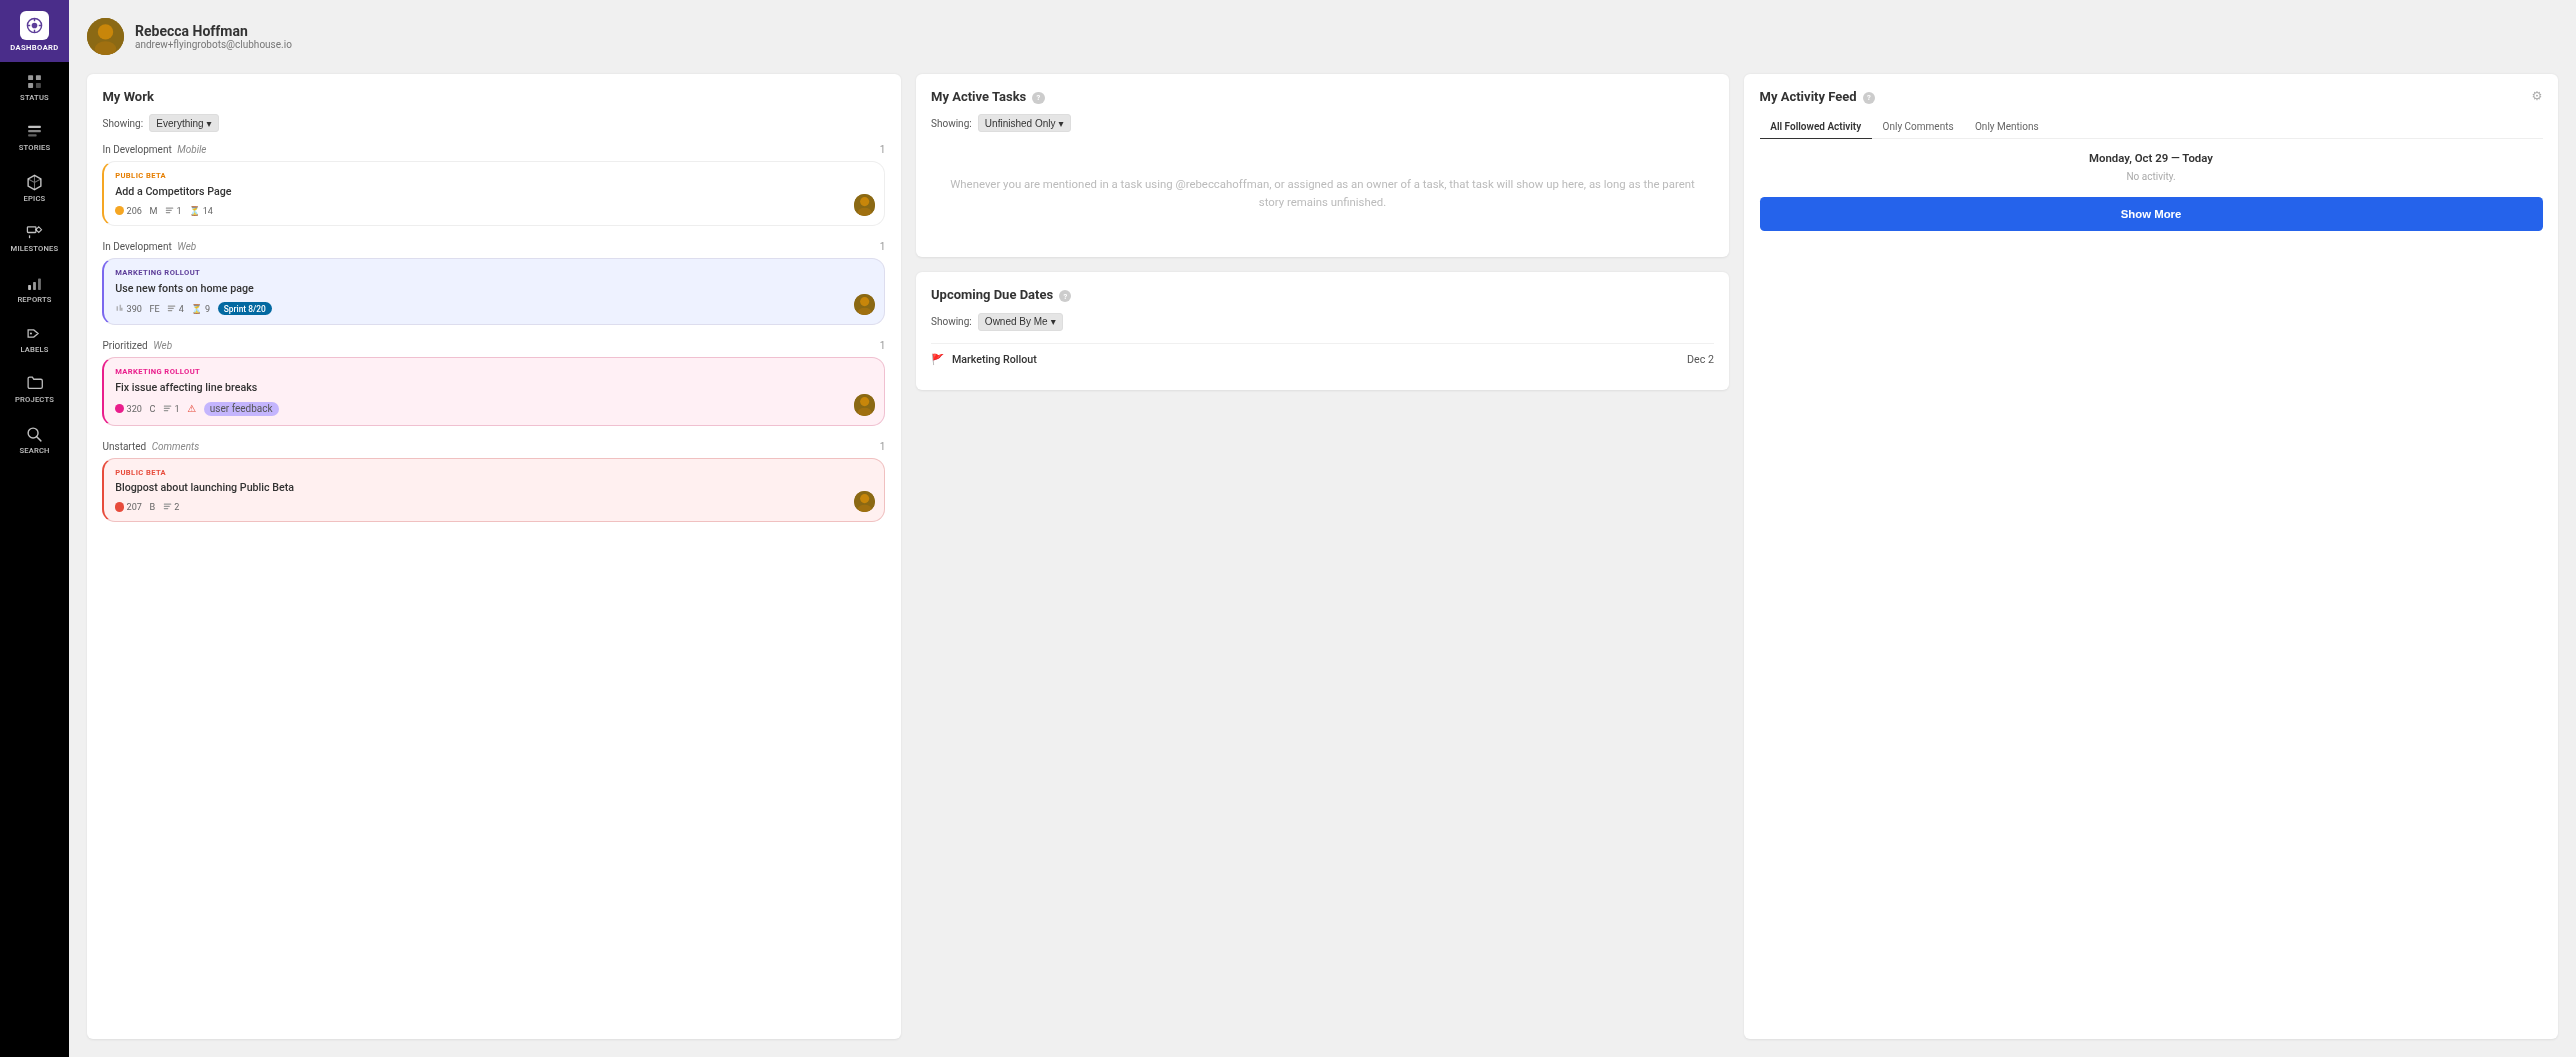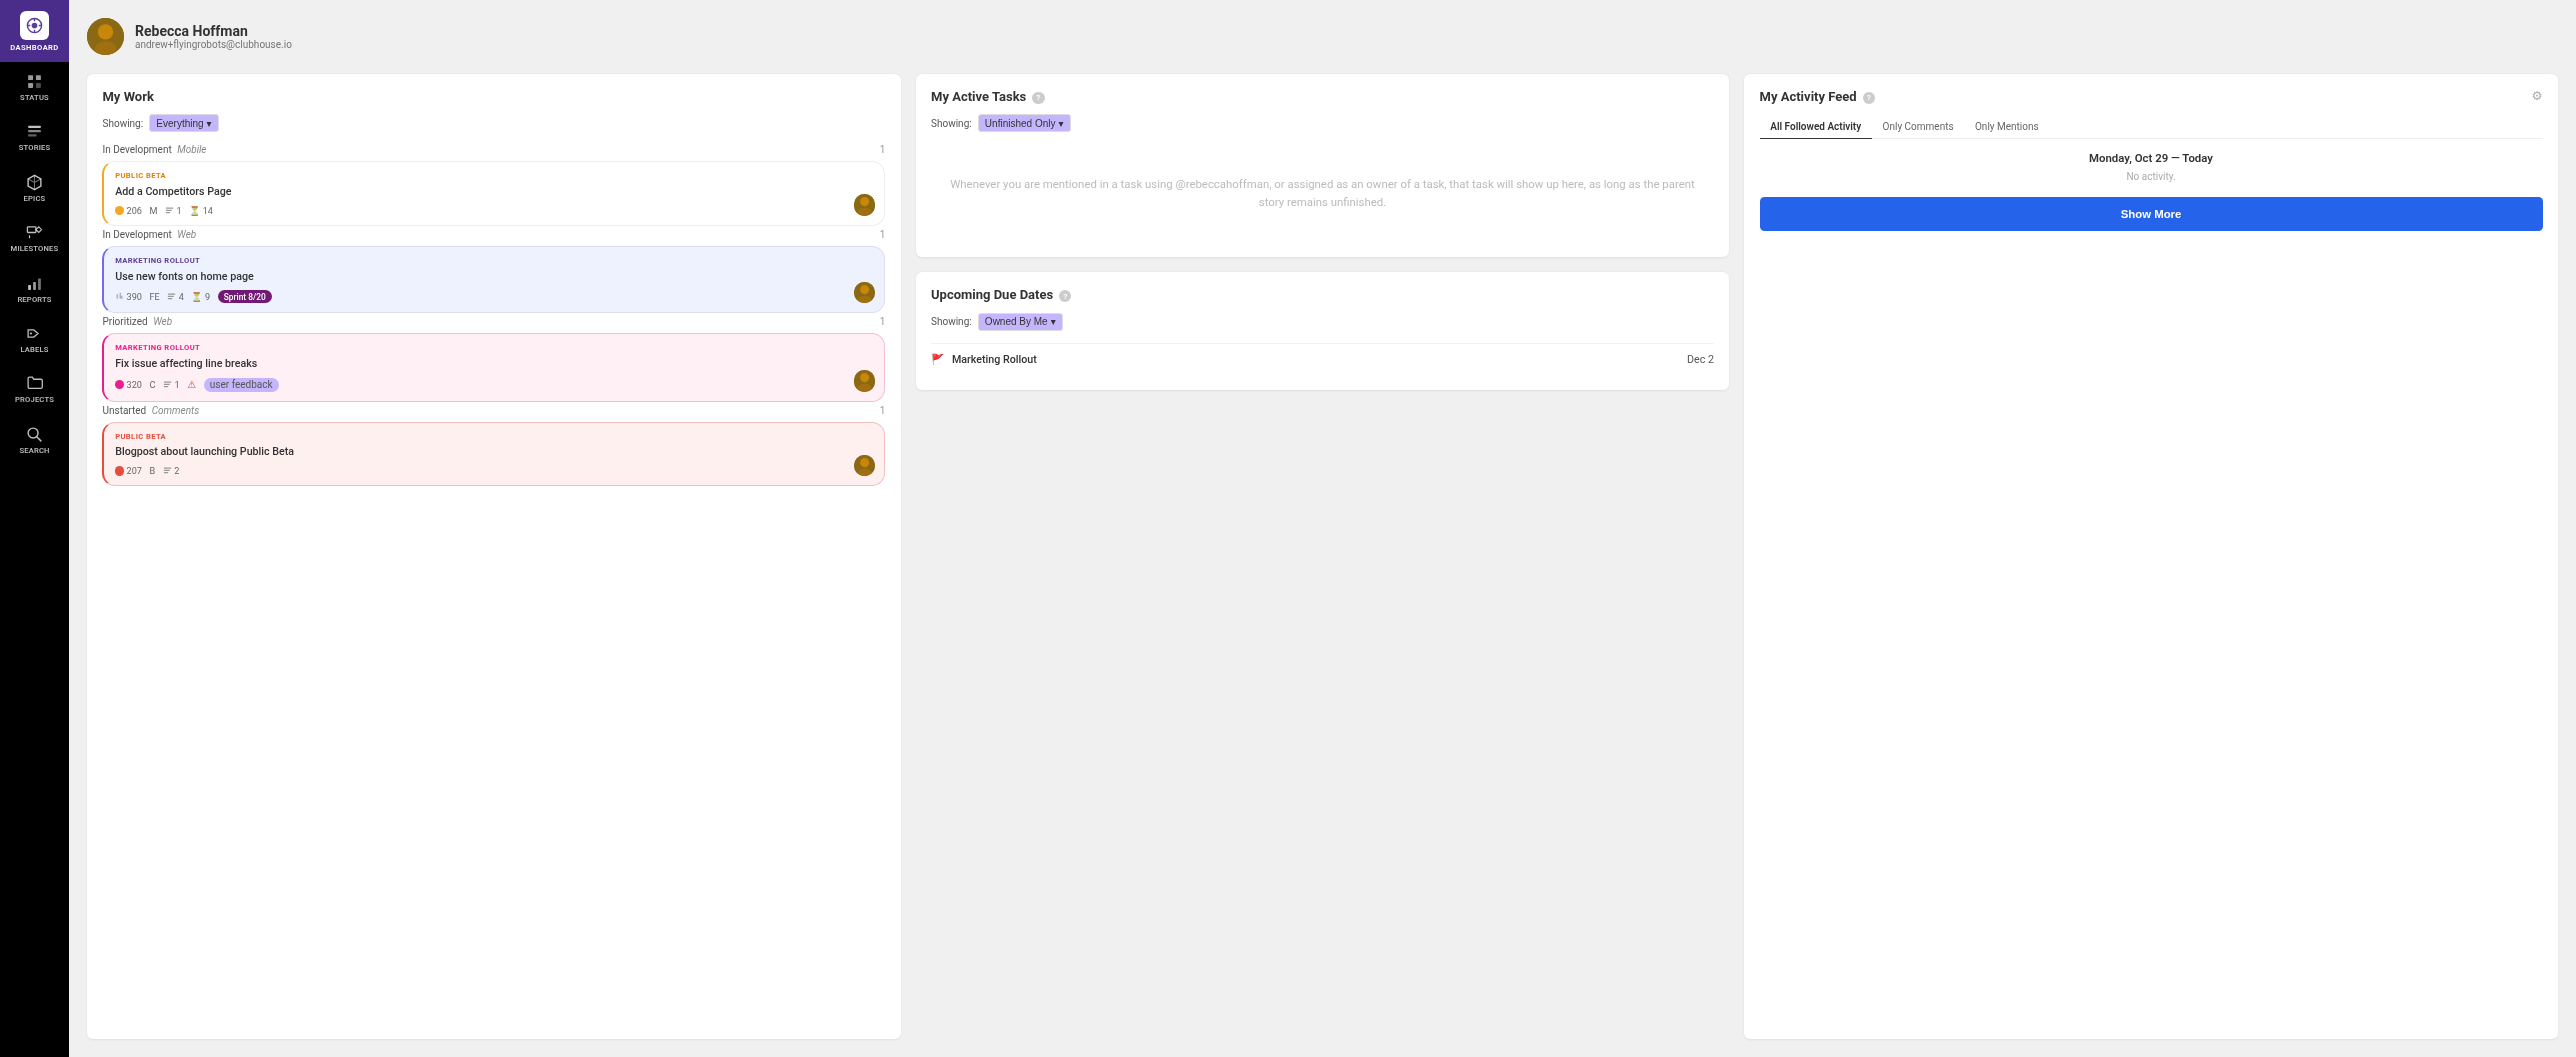--- a/index.html
+++ b/index.html
@@ -91,37 +91,37 @@
       font-size: 7.6px; color: white; font-weight: 700; cursor: pointer;
     }
 
     
     .showing-row {
       display: flex; align-items: center; gap: 6.1px; margin-bottom: 12.2px; font-size: 10px; color: #555;
     }
     .dropdown-btn {
       display: flex; align-items: center; gap: 3px;
       border: 0.8px solid #ddd; border-radius: 3px;
-      padding: 2.3px 6.1px; font-size: 10px; cursor: pointer; background: #c4b5fd; color: #333;
+      padding: 2.3px 6.1px; font-size: 10px; cursor: pointer; background: #e5e5e5; color: #333;
     }
 
     
     .section-header {
       display: flex; align-items: center; justify-content: space-between;
       margin-bottom: 6.1px;
     }
     .section-title { font-size: 10px; color: #555; }
     .section-title .section-type { font-style: italic; color: #888; margin-left: 3px; }
     .section-count { font-size: 10px; color: #999; }
 
     
     .task-card {
       border-radius: 13px;
       padding: 9.1px 10.7px;
-      margin-bottom: 3px;
+      margin-bottom: 15px;
       position: relative;
       border-left: 2.3px solid transparent;
     }
     .task-card.orange-border { border-left-color: #f5a623; background: #fff; border: 0.8px solid #eee; border-left: 2.3px solid #f5a623; }
     .task-card.purple-border { border-left-color: #9b59b6; background: #eef2ff; border: 0.8px solid #dde; border-left: 2.3px solid #7b68ee; }
     .task-card.pink-border { border-left-color: #e91e8c; background: #fff0f5; border: 0.8px solid #f0c0d0; border-left: 2.3px solid #e91e8c; }
     .task-card.red-border { border-left-color: #e74c3c; background: #fff0f0; border: 0.8px solid #f0c0c0; border-left: 2.3px solid #e74c3c; }
 
     .task-label {
       font-size: 7.6px; font-weight: 700; text-transform: uppercase; letter-spacing: 0.4px;
@@ -134,21 +134,21 @@
     }
     .meta-item { display: flex; align-items: center; gap: 2.3px; }
     .badge-yellow { width: 9.1px; height: 9.1px; border-radius: 50%; background: #f5a623; display: inline-block; }
     .badge-pink { width: 9.1px; height: 9.1px; border-radius: 50%; background: #e91e8c; display: inline-block; }
     .task-avatar {
       position: absolute; right: 9.1px; bottom: 9.1px;
       width: 21.3px; height: 21.3px; border-radius: 50%; overflow: hidden;
       background: #8b6914;
     }
     .sprint-badge {
-      background: #701a75; color: white; border-radius: 7.6px;
+      background: #0369a1; color: white; border-radius: 7.6px;
       padding: 1.5px 6.1px; font-size: 8.4px; font-weight: 500;
     }
     .label-badge {
       background: #c4b5fd; color: #555; border-radius: 7.6px;
       padding: 1.5px 6.1px; font-size: 10px;
     }
     .warning-icon { color: #e74c3c; font-size: 10px; }
 
     
     .empty-state {

